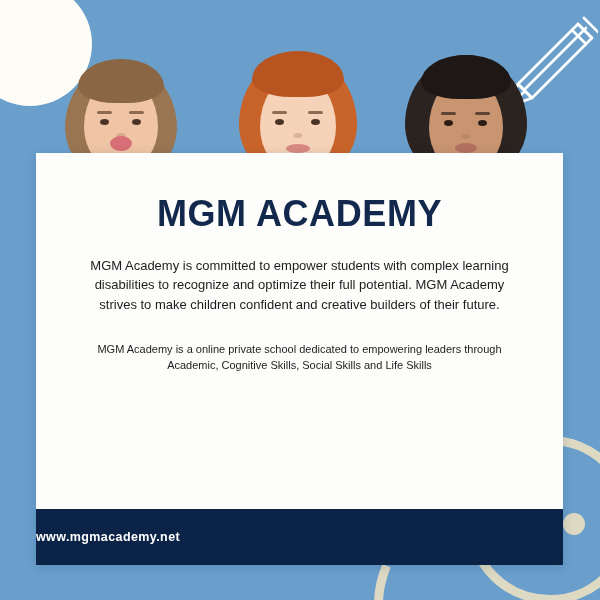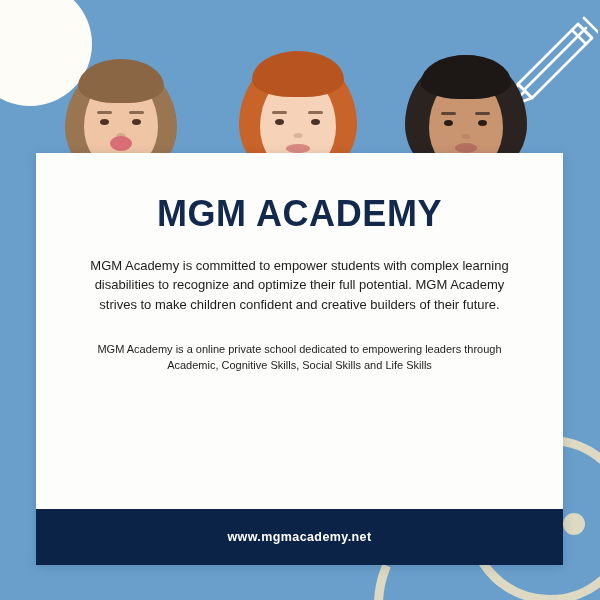--- a/index.html
+++ b/index.html
@@ -207,21 +207,21 @@
   }
   .footer-bar {
     position: absolute;
     left: 0;
     bottom: 0;
     width: 100%;
     height: 56px;
     background: #0a2347;
     display: flex;
     align-items: center;
-    justify-content: center;
+    justify-content: flex-start;
   }
   .footer-url {
     color: #ffffff;
     font-size: 12.5px;
     font-weight: 700;
     letter-spacing: .4px;
   }
 </style>
 </head>
 <body>

